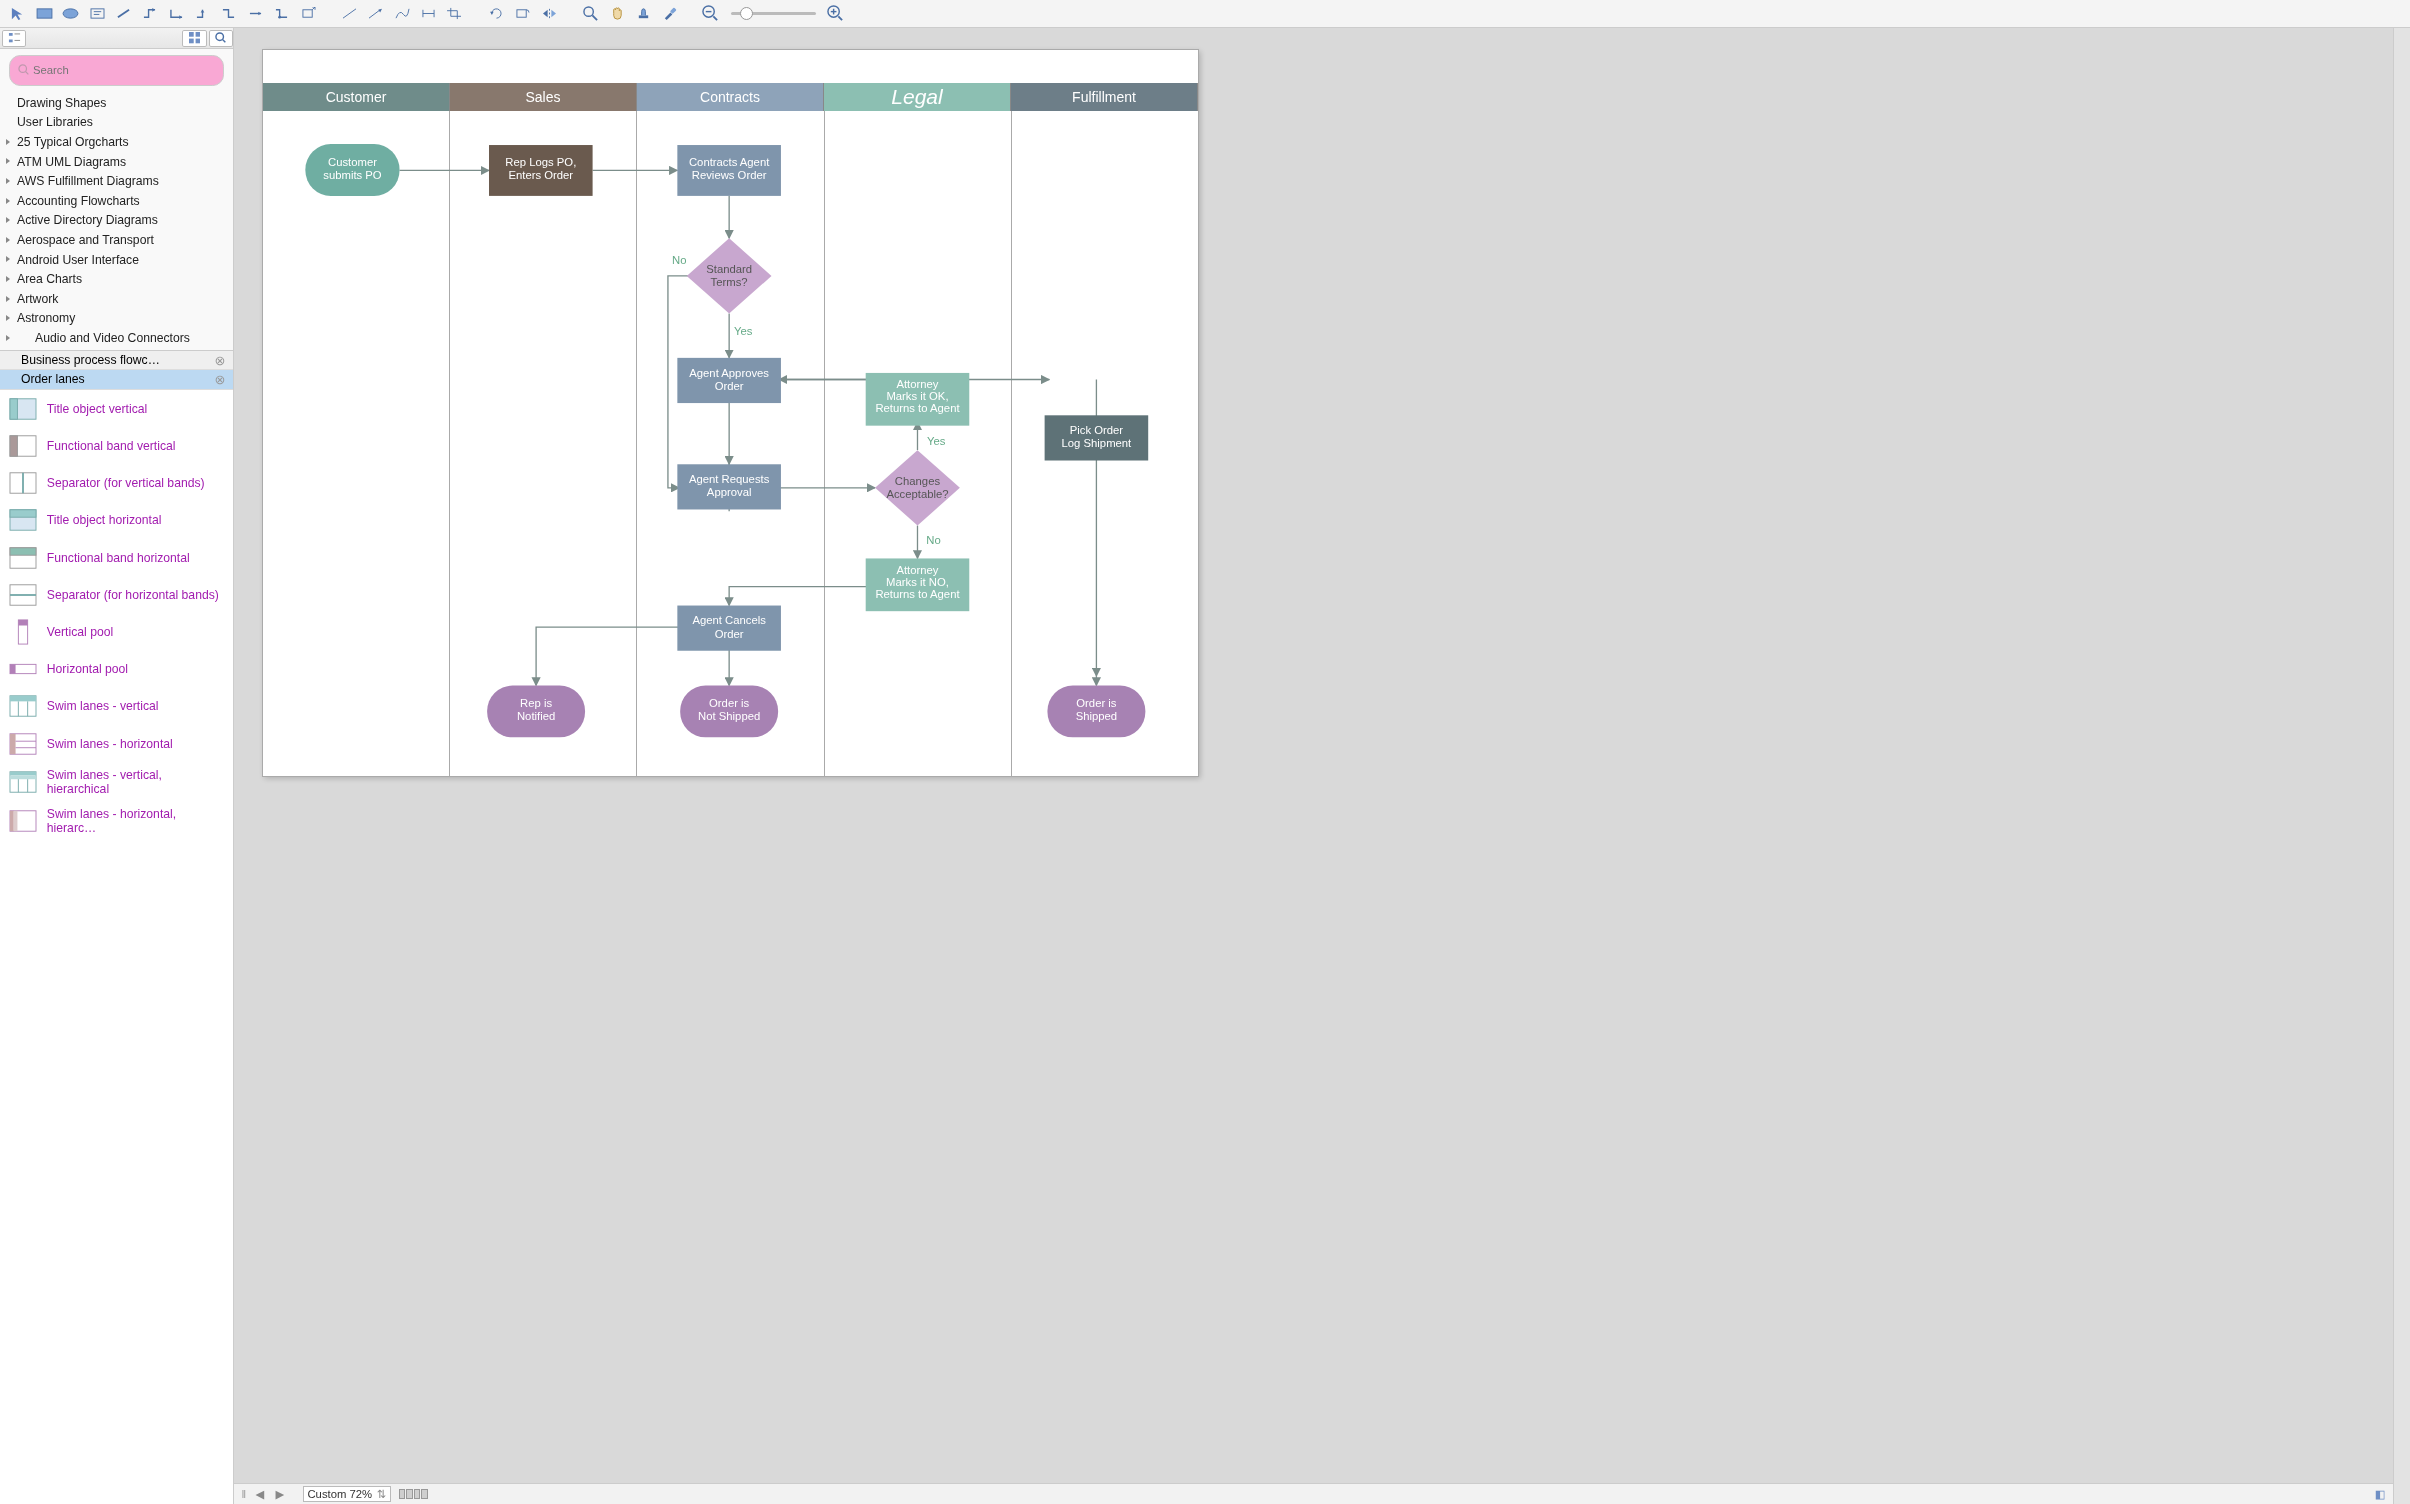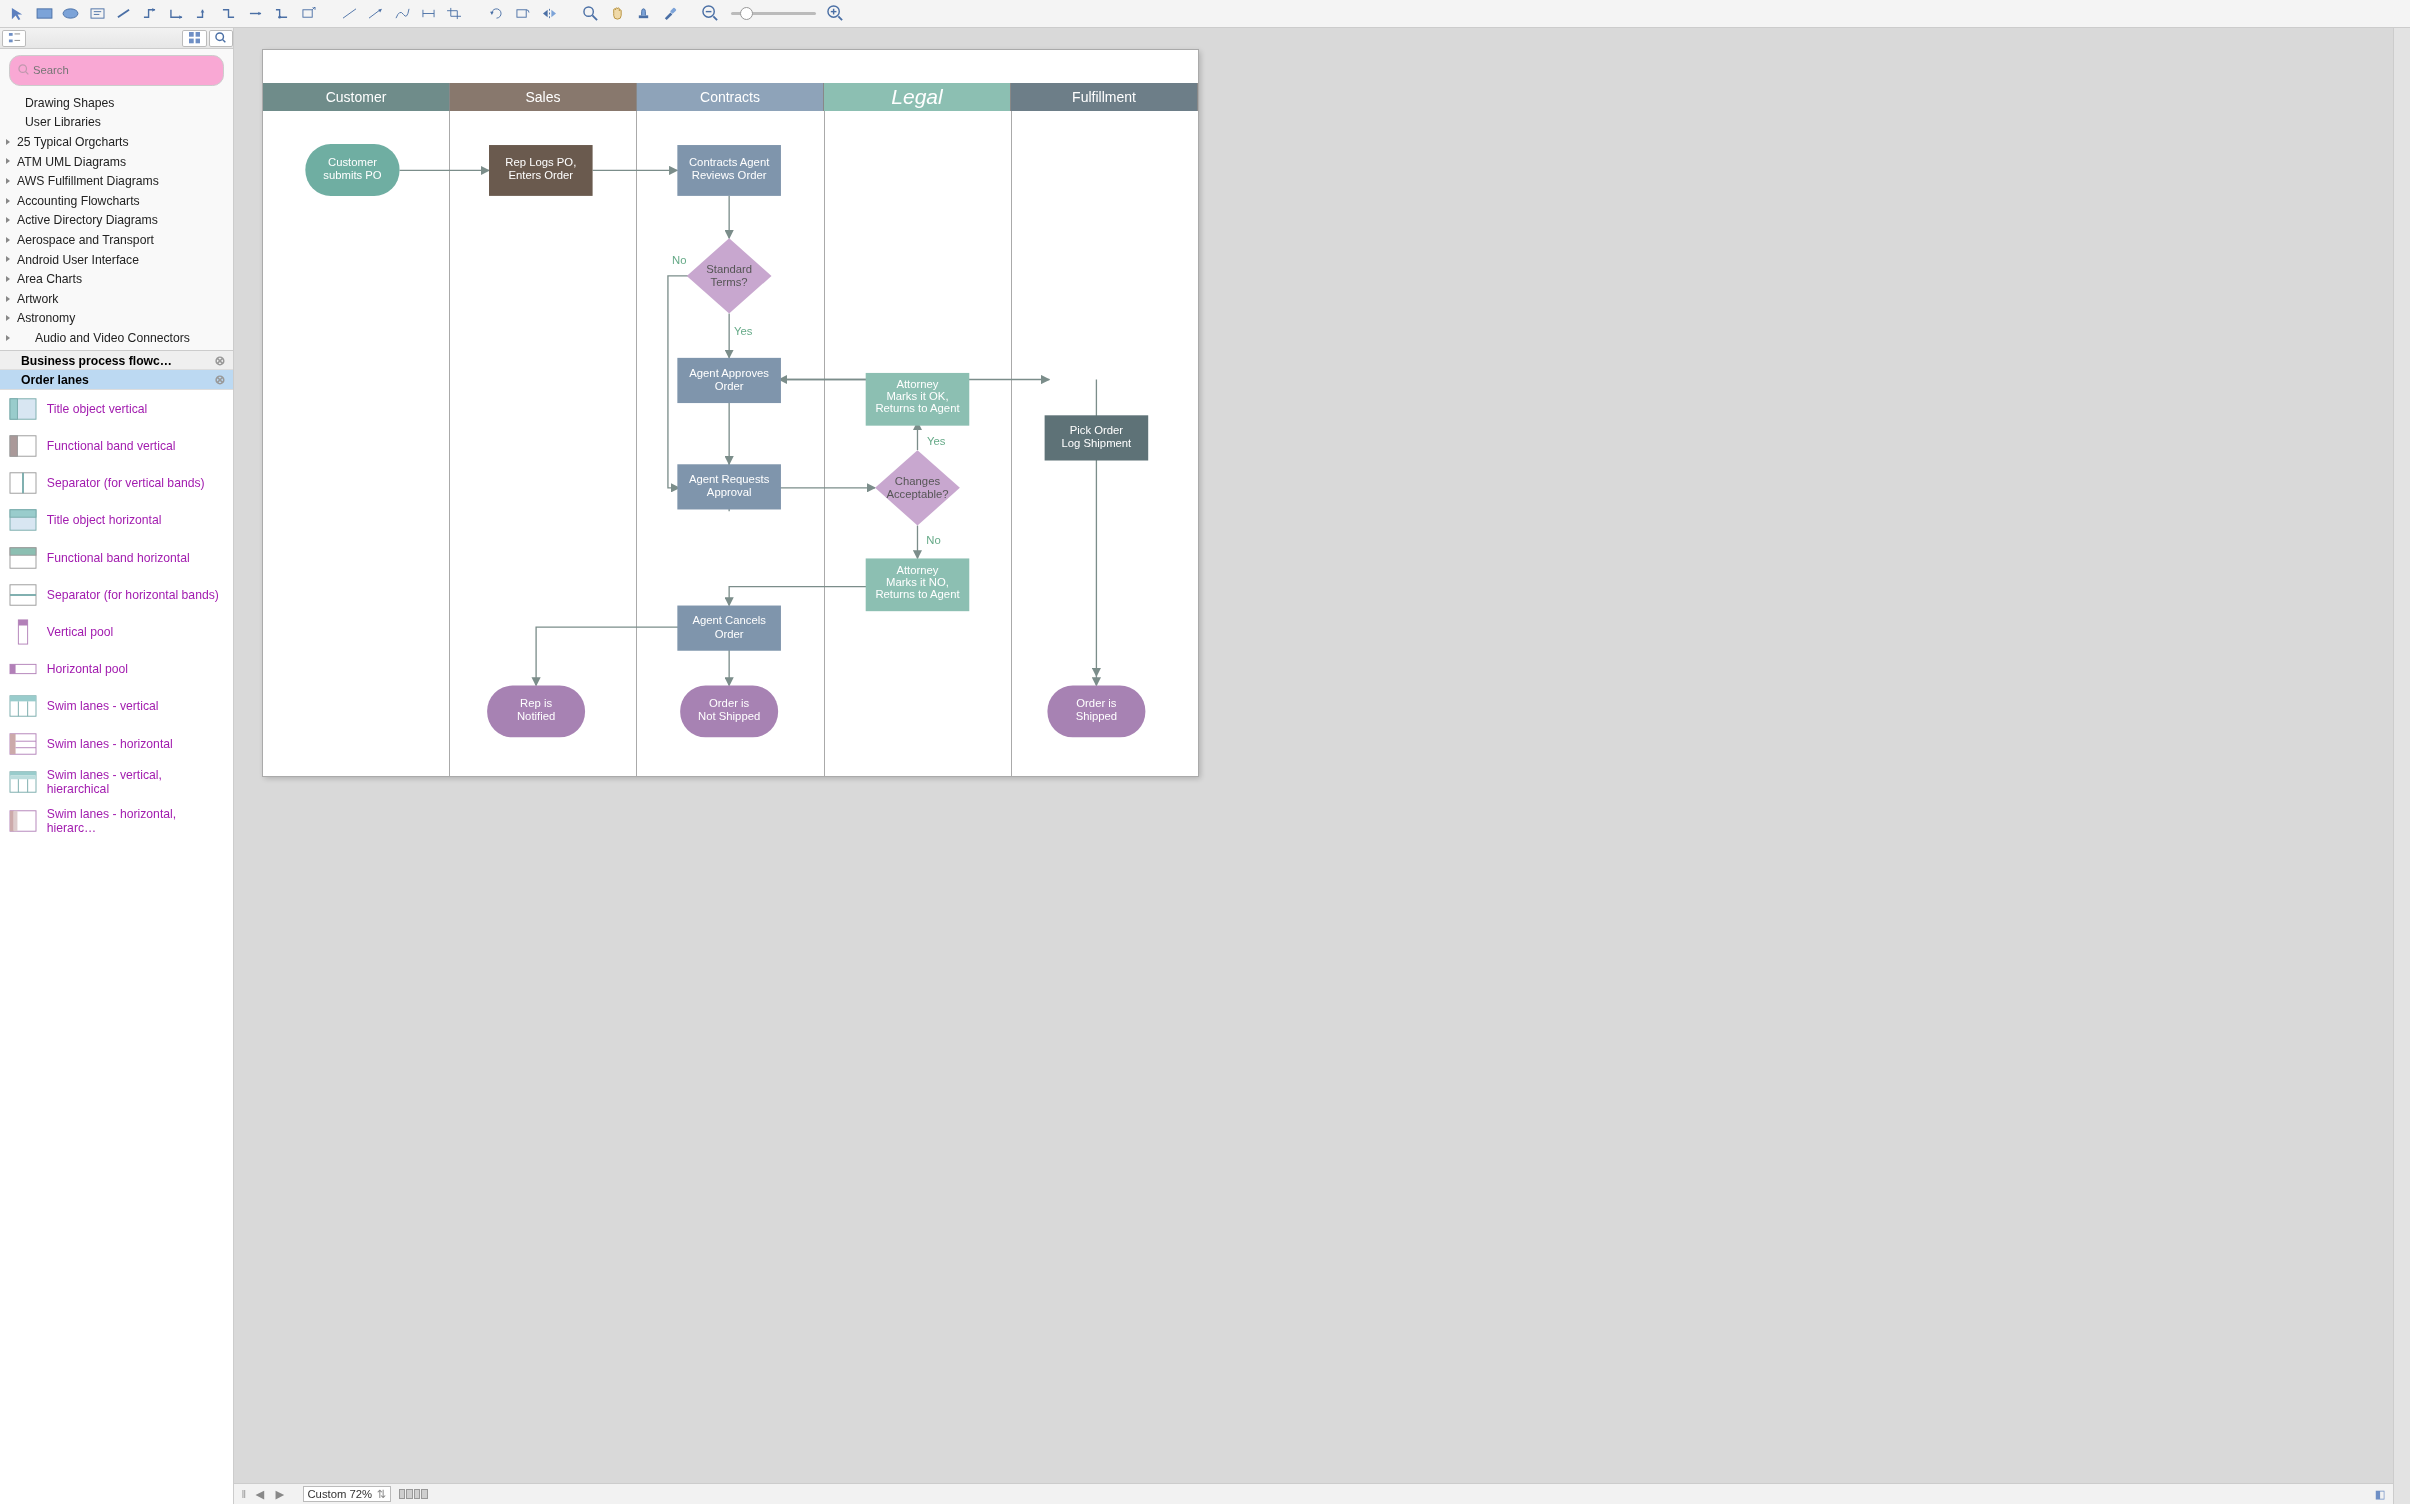--- a/index.html
+++ b/index.html
@@ -53,27 +53,27 @@
 
 .lib-list { overflow: hidden; padding: 1.9px 0; }
 .lib-item {
   padding: 2.8px 5.6px 2.8px 17px; color: #222; position: relative; cursor: default;
 }
 .lib-item.group::before {
   content: ""; position: absolute; left: 5.6px; top: 6.6px;
   border-top: 3.8px solid transparent; border-bottom: 3.8px solid transparent;
   border-left: 4.7px solid #888;
 }
-.lib-item.plain { padding-left: 25px; }
+.lib-item.plain { padding-left: 17px; }
 .lib-item.cut { white-space: nowrap; overflow: hidden; padding-left: 35px; }
 
 .tab-headers { border-top: 0.9px solid #ccc; }
 .tab-row {
-  display: flex; align-items: flex-end; justify-content: space-between;
-  padding: 1.9px 7.5px 1.9px 21px; font-size: 12.2px; background: #efefef; border-bottom: 0.9px solid #ddd; font-weight: bold;
+  display: flex; align-items: flex-start; justify-content: space-between;
+  padding: 1.9px 7.5px 1.9px 21px; font-size: 12.2px; background: #efefef; border-bottom: 0.9px solid #ddd;
 }
 .tab-row.active { background: #bcd9f2; }
 .tab-row .close { color: #999; font-size: 13px; }
 
 .shapes {
   flex: 1; overflow: auto; background: #fff;
 }
 .shape-item {
   display: flex; align-items: center; gap: 9.4px; padding: 5.6px 9.4px; font-size: 12.2px; color: #a21caf;
 }

